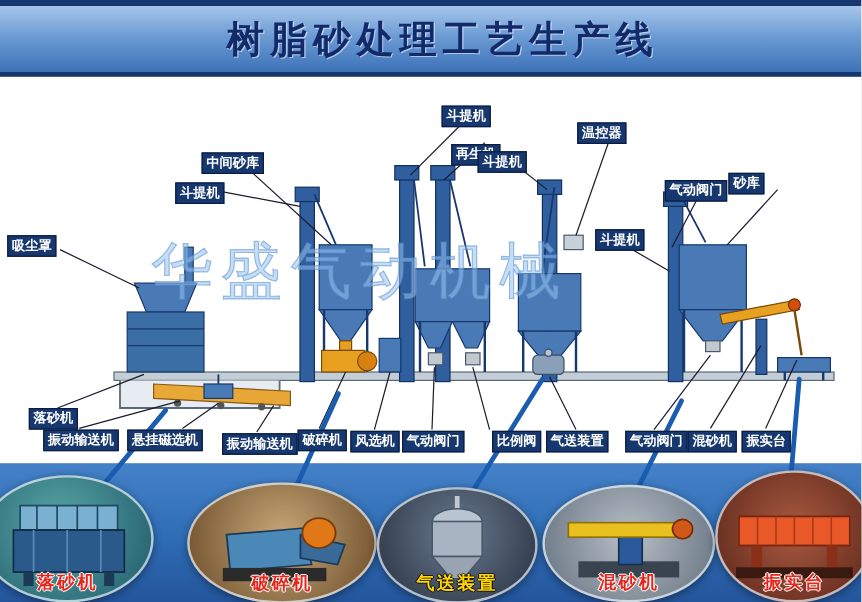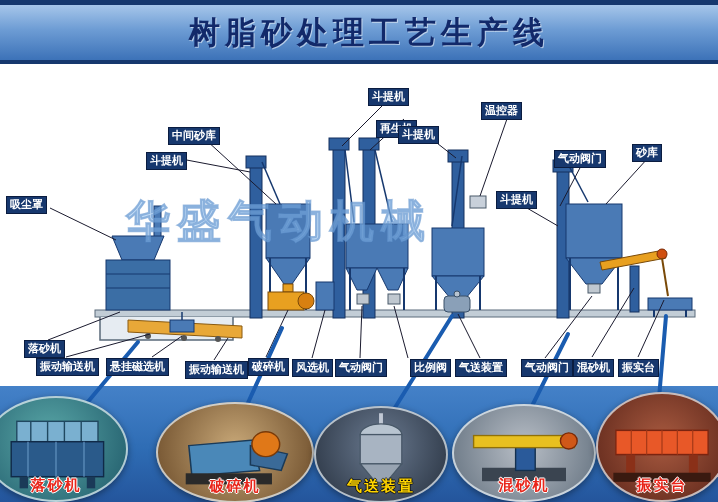--- a/index.html
+++ b/index.html
@@ -22,21 +22,21 @@
   
   .bottom-bg{
     position:absolute;left:0;top:386px;width:718px;height:116px;z-index:0;
     background:linear-gradient(180deg,#4481c8 0%,#2e6cb4 55%,#24559c 100%);
   }
   
   svg.diagram{position:absolute;left:0;top:0;z-index:2;}
   
   .watermark{
     position:absolute;left:126px;top:192px;z-index:3;white-space:nowrap;
-    font-size:44px;font-weight:bold;letter-spacing:7px;
+    font-size:51px;font-weight:normal;letter-spacing:7px;
     color:rgba(150,195,240,.55);-webkit-text-stroke:1px rgba(90,140,200,.55);
   }
   
   .lbl{
     position:absolute;z-index:5;background:#17386e;color:#ffffff;
     font-size:11px;font-weight:bold;line-height:14px;padding:1px 3px;
     border:1px solid #0a1c40;white-space:nowrap;
   }
   
   .ellipse{
@@ -210,21 +210,21 @@
 
   <div class="watermark">华盛气动机械</div>
 
   <div class="lbl" style="left:368px;top:88px">斗提机</div>
   <div class="lbl" style="left:376px;top:120px">再生机</div>
   <div class="lbl" style="left:481px;top:102px">温控器</div>
   <div class="lbl" style="left:398px;top:126px">斗提机</div>
   <div class="lbl" style="left:168px;top:127px">中间砂库</div>
   <div class="lbl" style="left:146px;top:152px">斗提机</div>
   <div class="lbl" style="left:554px;top:150px">气动阀门</div>
-  <div class="lbl" style="left:632px;top:144px">砂库</div>
+  <div class="lbl" style="left:607px;top:144px">砂库</div>
   <div class="lbl" style="left:496px;top:191px">斗提机</div>
   <div class="lbl" style="left:6px;top:196px">吸尘罩</div>
   <div class="lbl" style="left:24px;top:340px">落砂机</div>
   <div class="lbl" style="left:36px;top:358px">振动输送机</div>
   <div class="lbl" style="left:106px;top:358px">悬挂磁选机</div>
   <div class="lbl" style="left:185px;top:361px">振动输送机</div>
   <div class="lbl" style="left:248px;top:358px">破碎机</div>
   <div class="lbl" style="left:292px;top:359px">风选机</div>
   <div class="lbl" style="left:335px;top:359px">气动阀门</div>
   <div class="lbl" style="left:410px;top:359px">比例阀</div>

